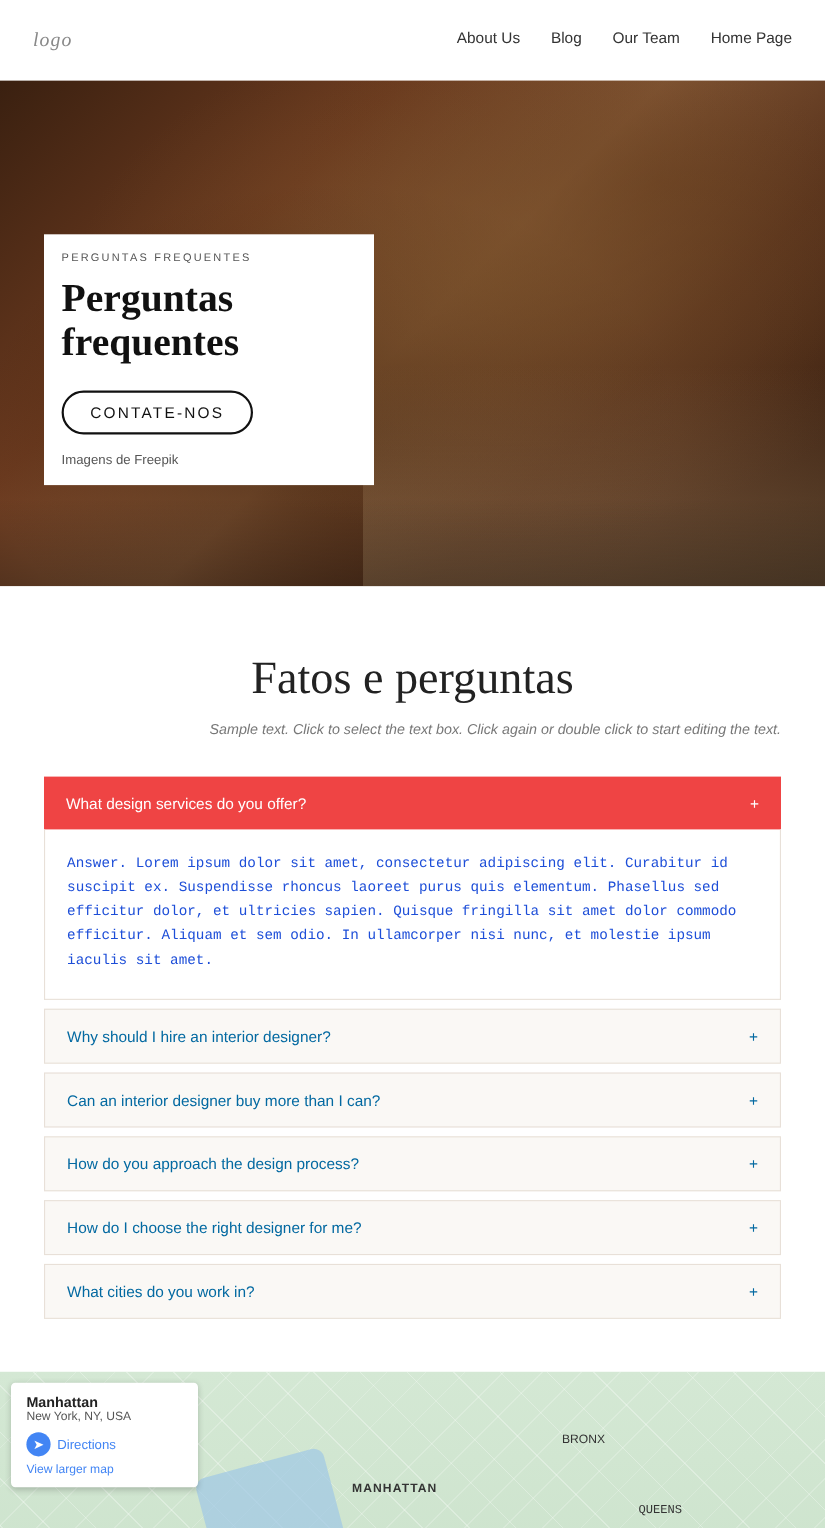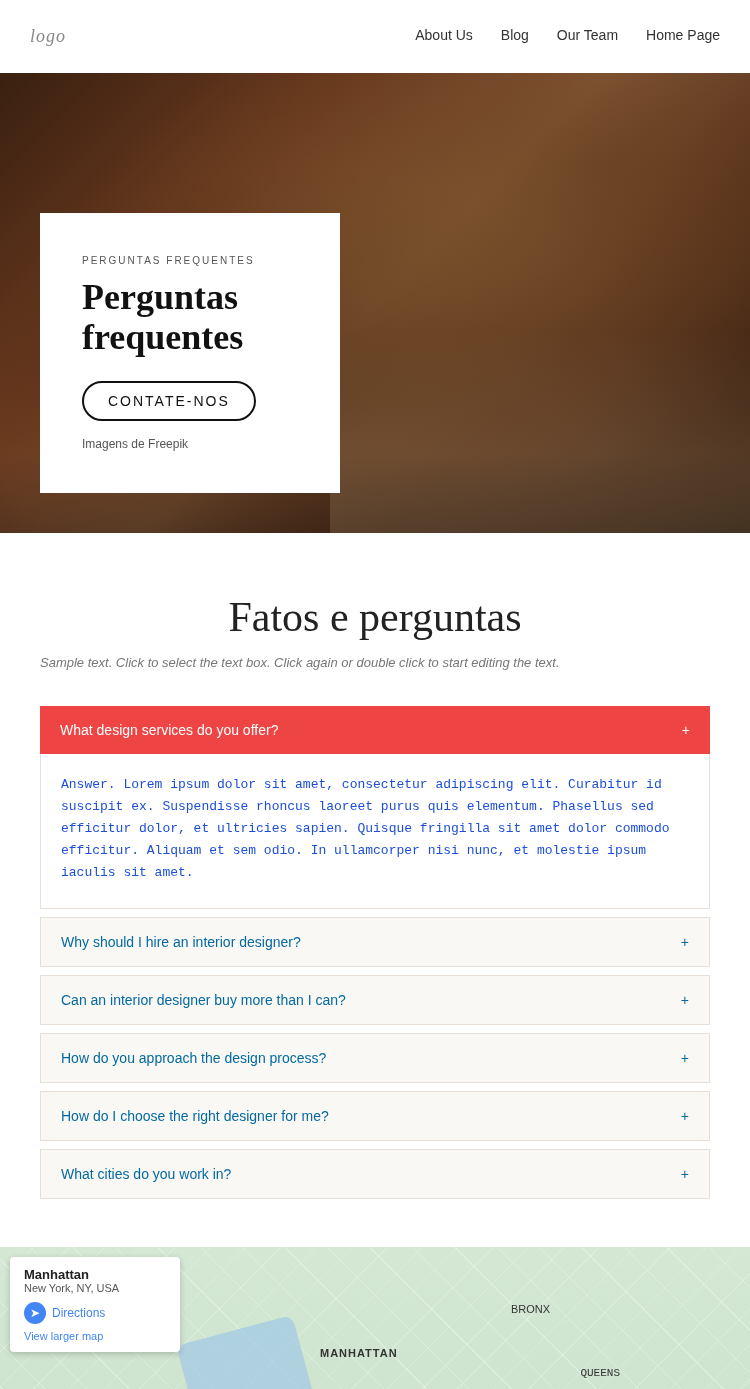--- a/index.html
+++ b/index.html
@@ -71,21 +71,21 @@
       right: 0;
       height: 80px;
       background: linear-gradient(to top, rgba(0,0,0,0.3) 0%, transparent 100%);
     }
     .hero-card {
       position: absolute;
       top: 140px;
       left: 40px;
       width: 300px;
       background: #fff;
-      padding: 42px;
+      padding: 16px;
     }
     .hero-card-tag {
       font-size: 10px;
       letter-spacing: 2px;
       color: #555;
       font-family: Arial, sans-serif;
       text-transform: uppercase;
       margin-bottom: 12px;
     }
     .hero-card-title {
@@ -124,21 +124,21 @@
       background: #fff;
     }
     .faq-main-title {
       text-align: center;
       font-size: 42px;
       color: #222;
       margin-bottom: 14px;
       font-weight: normal;
     }
     .faq-subtitle {
-      text-align: left;
+      text-align: right;
       font-size: 13px;
       color: #777;
       font-family: Arial, sans-serif;
       font-style: italic;
       margin-bottom: 36px;
     }
 
     
     .faq-item-open {
       background: #ef4444;

